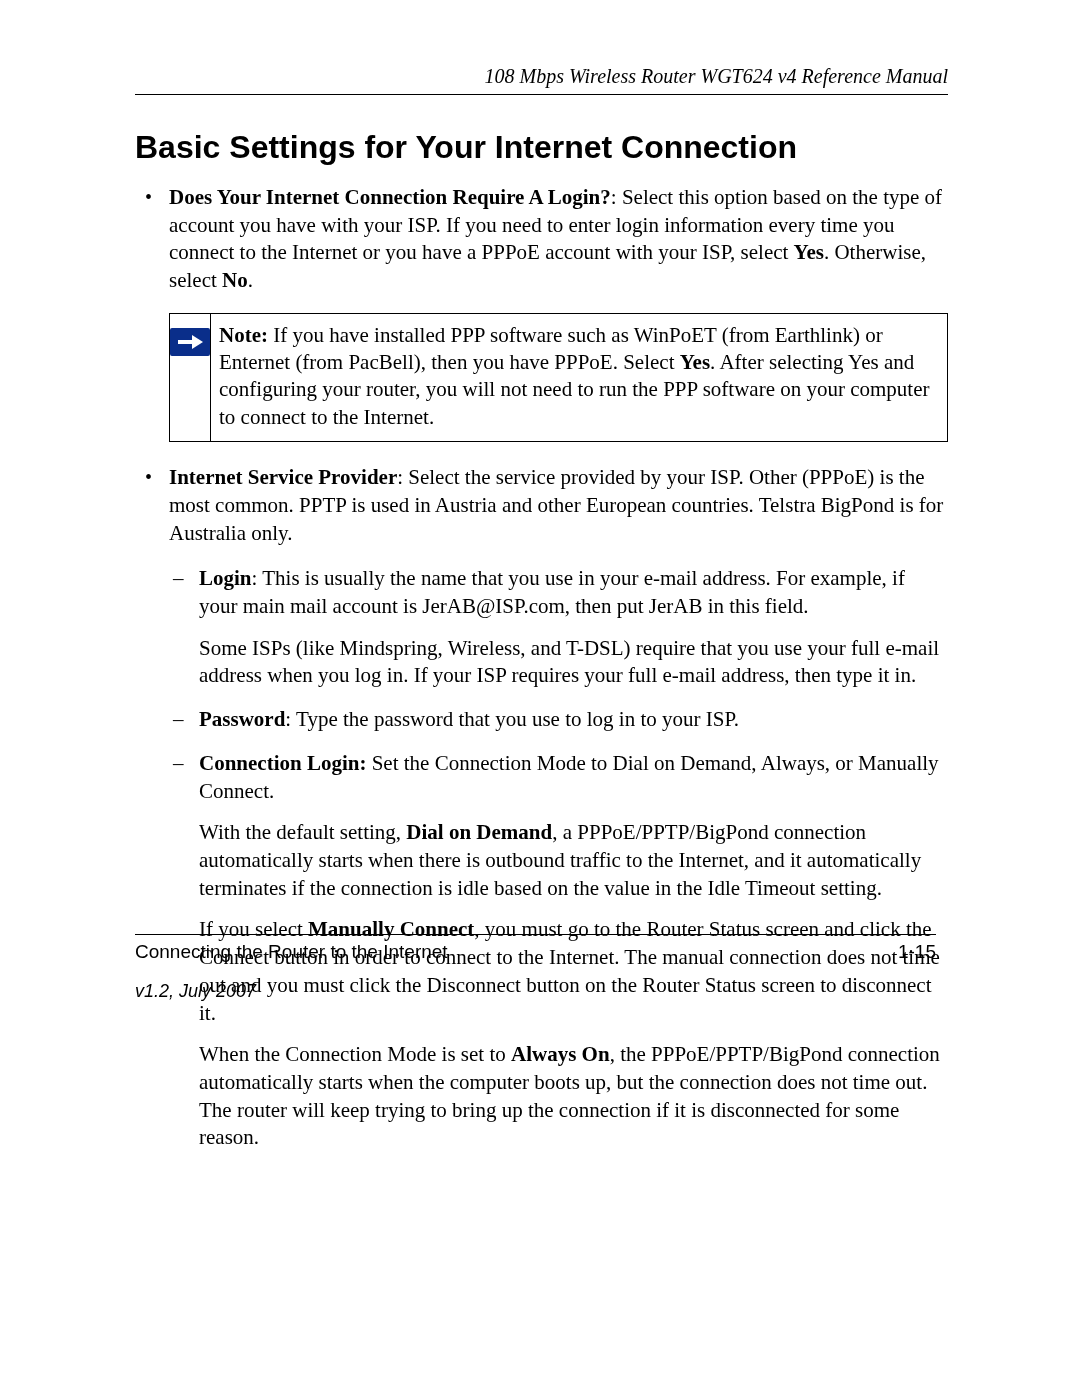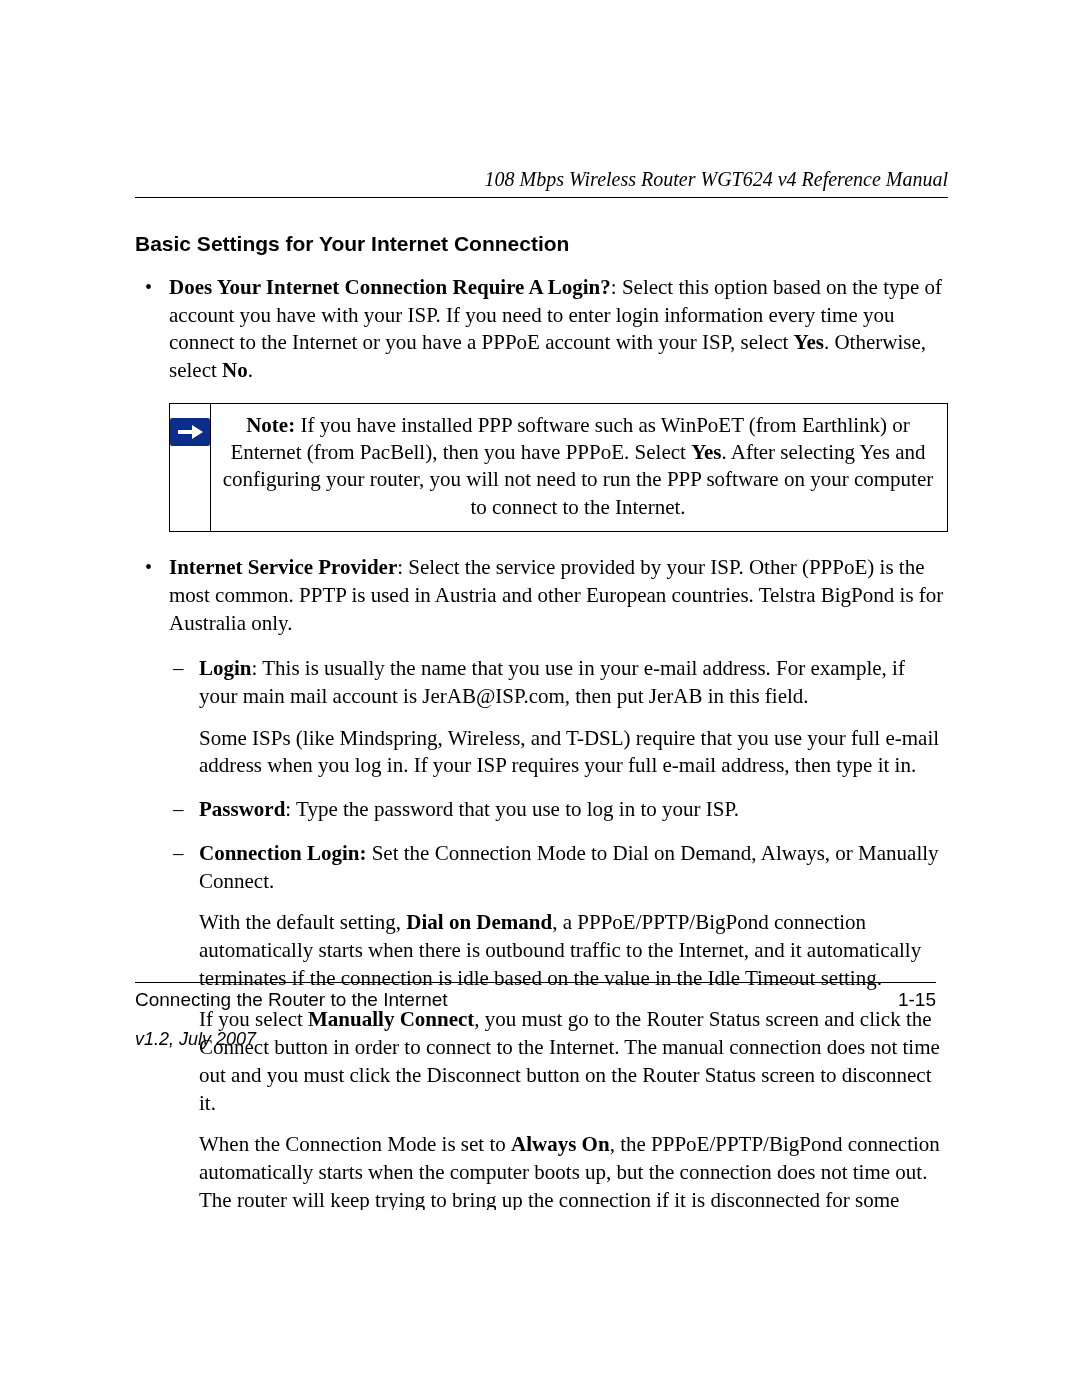--- a/index.html
+++ b/index.html
@@ -7,35 +7,34 @@
     padding: 0;
     background: #fff;
     font-family: "Times New Roman", Times, serif;
     color: #000;
   }
   .page {
     width: 1080px;
     height: 1162px;
     position: relative;
     box-sizing: border-box;
-    padding: 120px 132px 0 135px;
-    margin-top: 48px;
+    padding: 65px 132px 0 135px;
   }
   .running-head {
     font-style: italic;
     font-size: 20px;
     text-align: right;
     padding-bottom: 6px;
     border-bottom: 1.5px solid #000;
     margin-bottom: 34px;
   }
   h1 {
     font-family: Arial, Helvetica, sans-serif;
     font-weight: bold;
-    font-size: 21px;
+    font-size: 32px;
     margin: 0 0 18px 0;
   }
   .intro {
     font-size: 21px;
     margin: 0 0 22px 0;
     line-height: 1.25;
   }
   ul.top {
     list-style: none;
     margin: 0;
@@ -101,21 +100,20 @@
     border-radius: 2px;
     display: flex;
     align-items: center;
     justify-content: center;
   }
   .note-arrow svg { display: block; }
   .note-text {
     padding: 8px 10px 10px 8px;
     font-size: 21px;
     line-height: 1.3;
-    text-align: center;
   }
 
   
   .footer-block {
     position: absolute;
     left: 135px;
     right: 144px;
     bottom: 160px;
   }
   .footer-rule {

